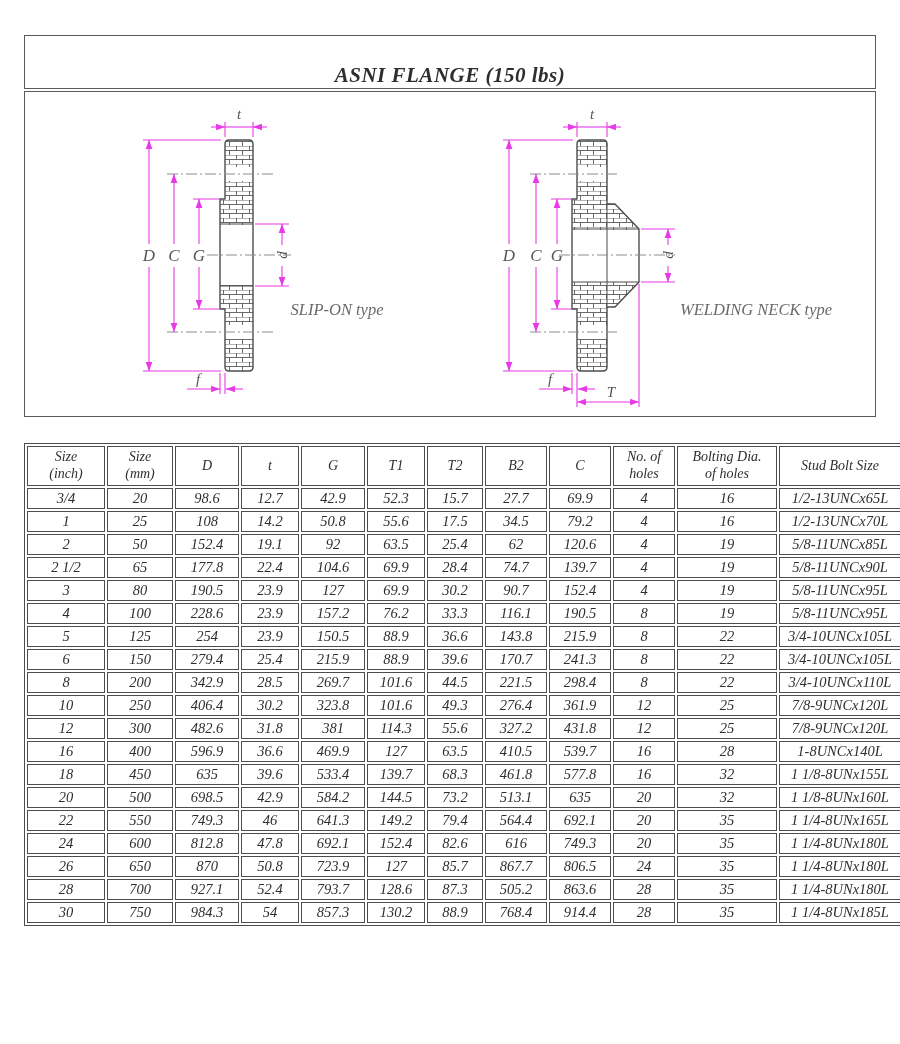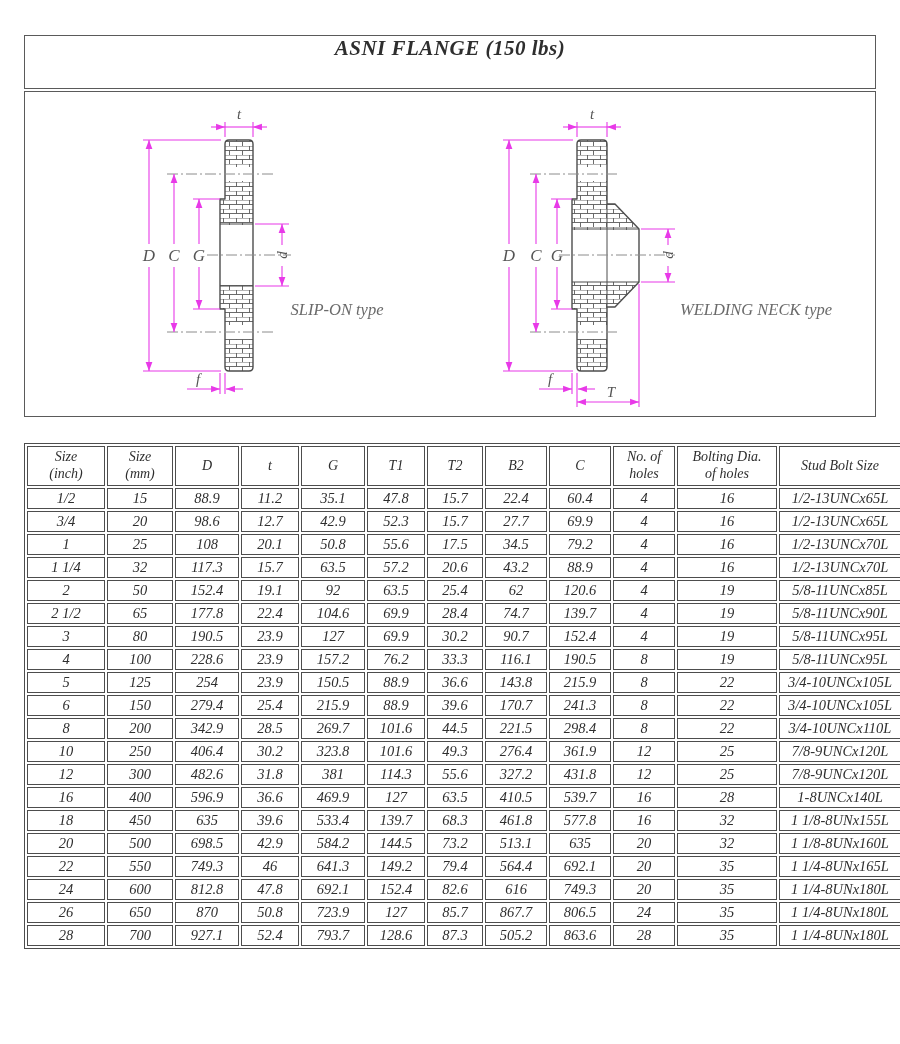--- a/index.html
+++ b/index.html
@@ -1,20 +1,20 @@
 <!DOCTYPE html>
 <html><head>
 <meta charset="utf-8">
 <style>
   html,body{margin:0;padding:0;background:#ffffff;}
   .page{position:relative;width:900px;height:1044px;background:#fff;
         font-family:"Liberation Serif",serif;overflow:hidden;}
   .titlebox{position:absolute;left:24px;top:35px;width:852px;height:54px;
             border:1.5px solid #5a5a5a;box-sizing:border-box;
-            display:flex;align-items:flex-start;justify-content:center;}
+            display:flex;align-items:flex-end;justify-content:center;}
   .titlebox h1{margin:0;font-size:21px;font-style:italic;font-weight:bold;
                color:#2e2e2e;letter-spacing:.5px;}
   .drawbox{position:absolute;left:24px;top:91px;width:852px;height:326px;
            border:1.5px solid #5a5a5a;box-sizing:border-box;}
   .drawbox svg{display:block;}
   
   .out{stroke:#4d4d4d;fill:none;stroke-width:1.4;stroke-linejoin:round;}
   .fillw{fill:#ffffff;stroke:none;}
   .bore{stroke:#4d4d4d;stroke-width:1.2;fill:none;}
   .face{stroke:#4d4d4d;stroke-width:1;fill:none;}
@@ -189,71 +189,43 @@
             <th>C</th>
             <th>No. of
 holes</th>
             <th>Bolting Dia.
 of holes</th>
             <th>Stud Bolt Size</th>
           </tr>
         </thead>
       <tbody>
           <tr>
-            <td>1/2</td>
-            <td>15</td>
-            <td>88.9</td>
-            <td>11.2</td>
-            <td>35.1</td>
-            <td>47.8</td>
-            <td>15.7</td>
-            <td>22.4</td>
-            <td>60.4</td>
-            <td>4</td>
-            <td>16</td>
-            <td>1/2-13UNCx65L</td>
-          </tr>
-          <tr>
             <td>3/4</td>
             <td>20</td>
             <td>98.6</td>
             <td>12.7</td>
             <td>42.9</td>
             <td>52.3</td>
             <td>15.7</td>
             <td>27.7</td>
             <td>69.9</td>
             <td>4</td>
             <td>16</td>
             <td>1/2-13UNCx65L</td>
           </tr>
           <tr>
             <td>1</td>
             <td>25</td>
             <td>108</td>
-            <td>20.1</td>
+            <td>14.2</td>
             <td>50.8</td>
             <td>55.6</td>
             <td>17.5</td>
             <td>34.5</td>
             <td>79.2</td>
-            <td>4</td>
-            <td>16</td>
-            <td>1/2-13UNCx70L</td>
-          </tr>
-          <tr>
-            <td>1 1/4</td>
-            <td>32</td>
-            <td>117.3</td>
-            <td>15.7</td>
-            <td>63.5</td>
-            <td>57.2</td>
-            <td>20.6</td>
-            <td>43.2</td>
-            <td>88.9</td>
             <td>4</td>
             <td>16</td>
             <td>1/2-13UNCx70L</td>
           </tr>
           <tr>
             <td>2</td>
             <td>50</td>
             <td>152.4</td>
             <td>19.1</td>
             <td>92</td>
@@ -468,17 +440,31 @@
             <td>52.4</td>
             <td>793.7</td>
             <td>128.6</td>
             <td>87.3</td>
             <td>505.2</td>
             <td>863.6</td>
             <td>28</td>
             <td>35</td>
             <td>1 1/4-8UNx180L</td>
           </tr>
+          <tr>
+            <td>30</td>
+            <td>750</td>
+            <td>984.3</td>
+            <td>54</td>
+            <td>857.3</td>
+            <td>130.2</td>
+            <td>88.9</td>
+            <td>768.4</td>
+            <td>914.4</td>
+            <td>28</td>
+            <td>35</td>
+            <td>1 1/4-8UNx185L</td>
+          </tr>
         </tbody>
     </table>
   </div>
 
 </div>
 
 </body></html>

